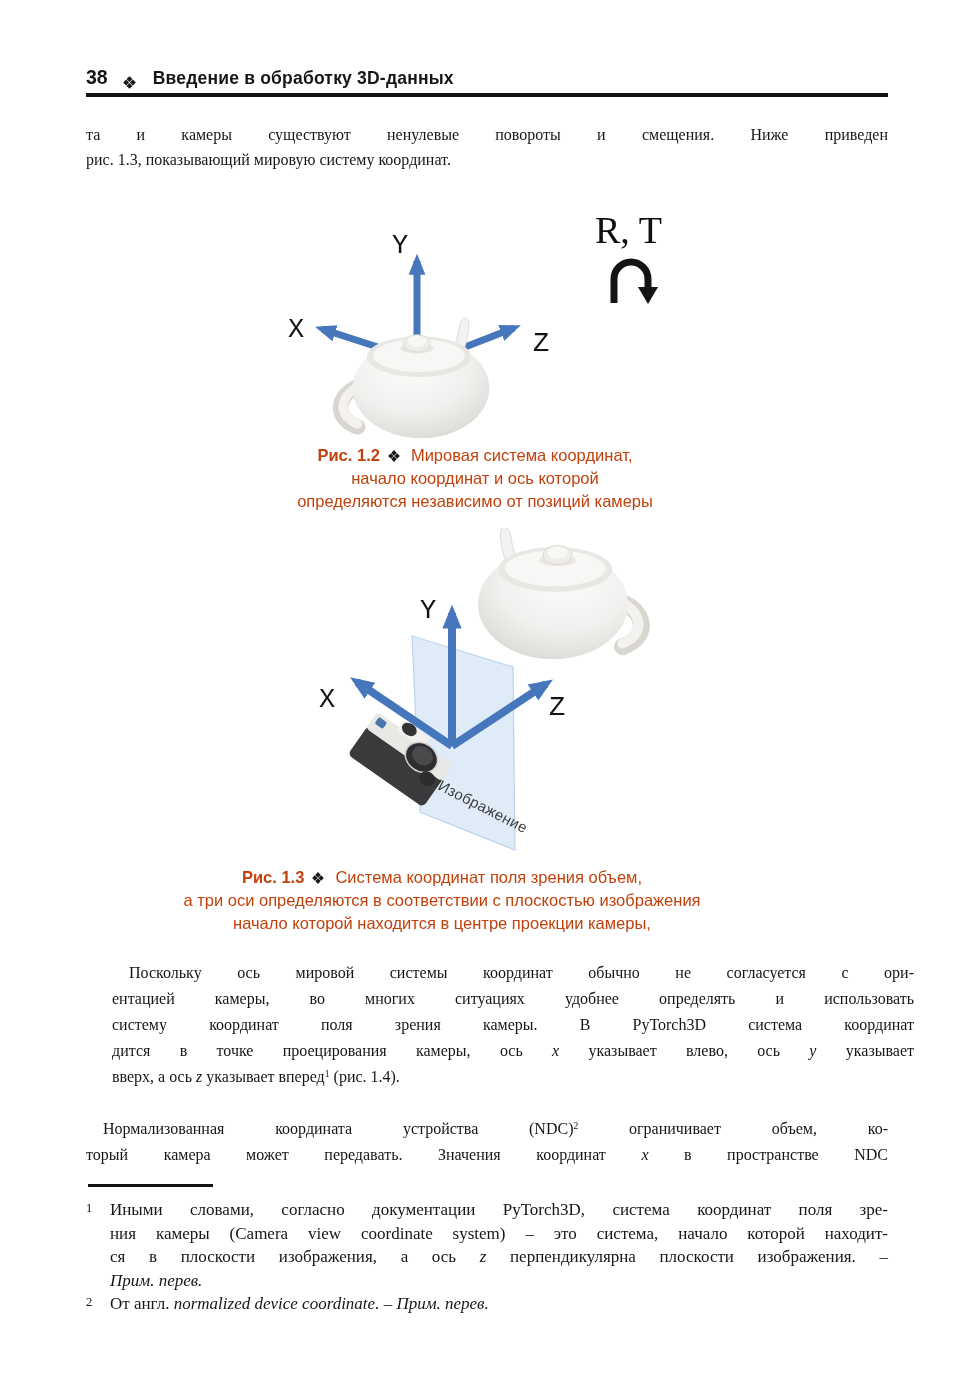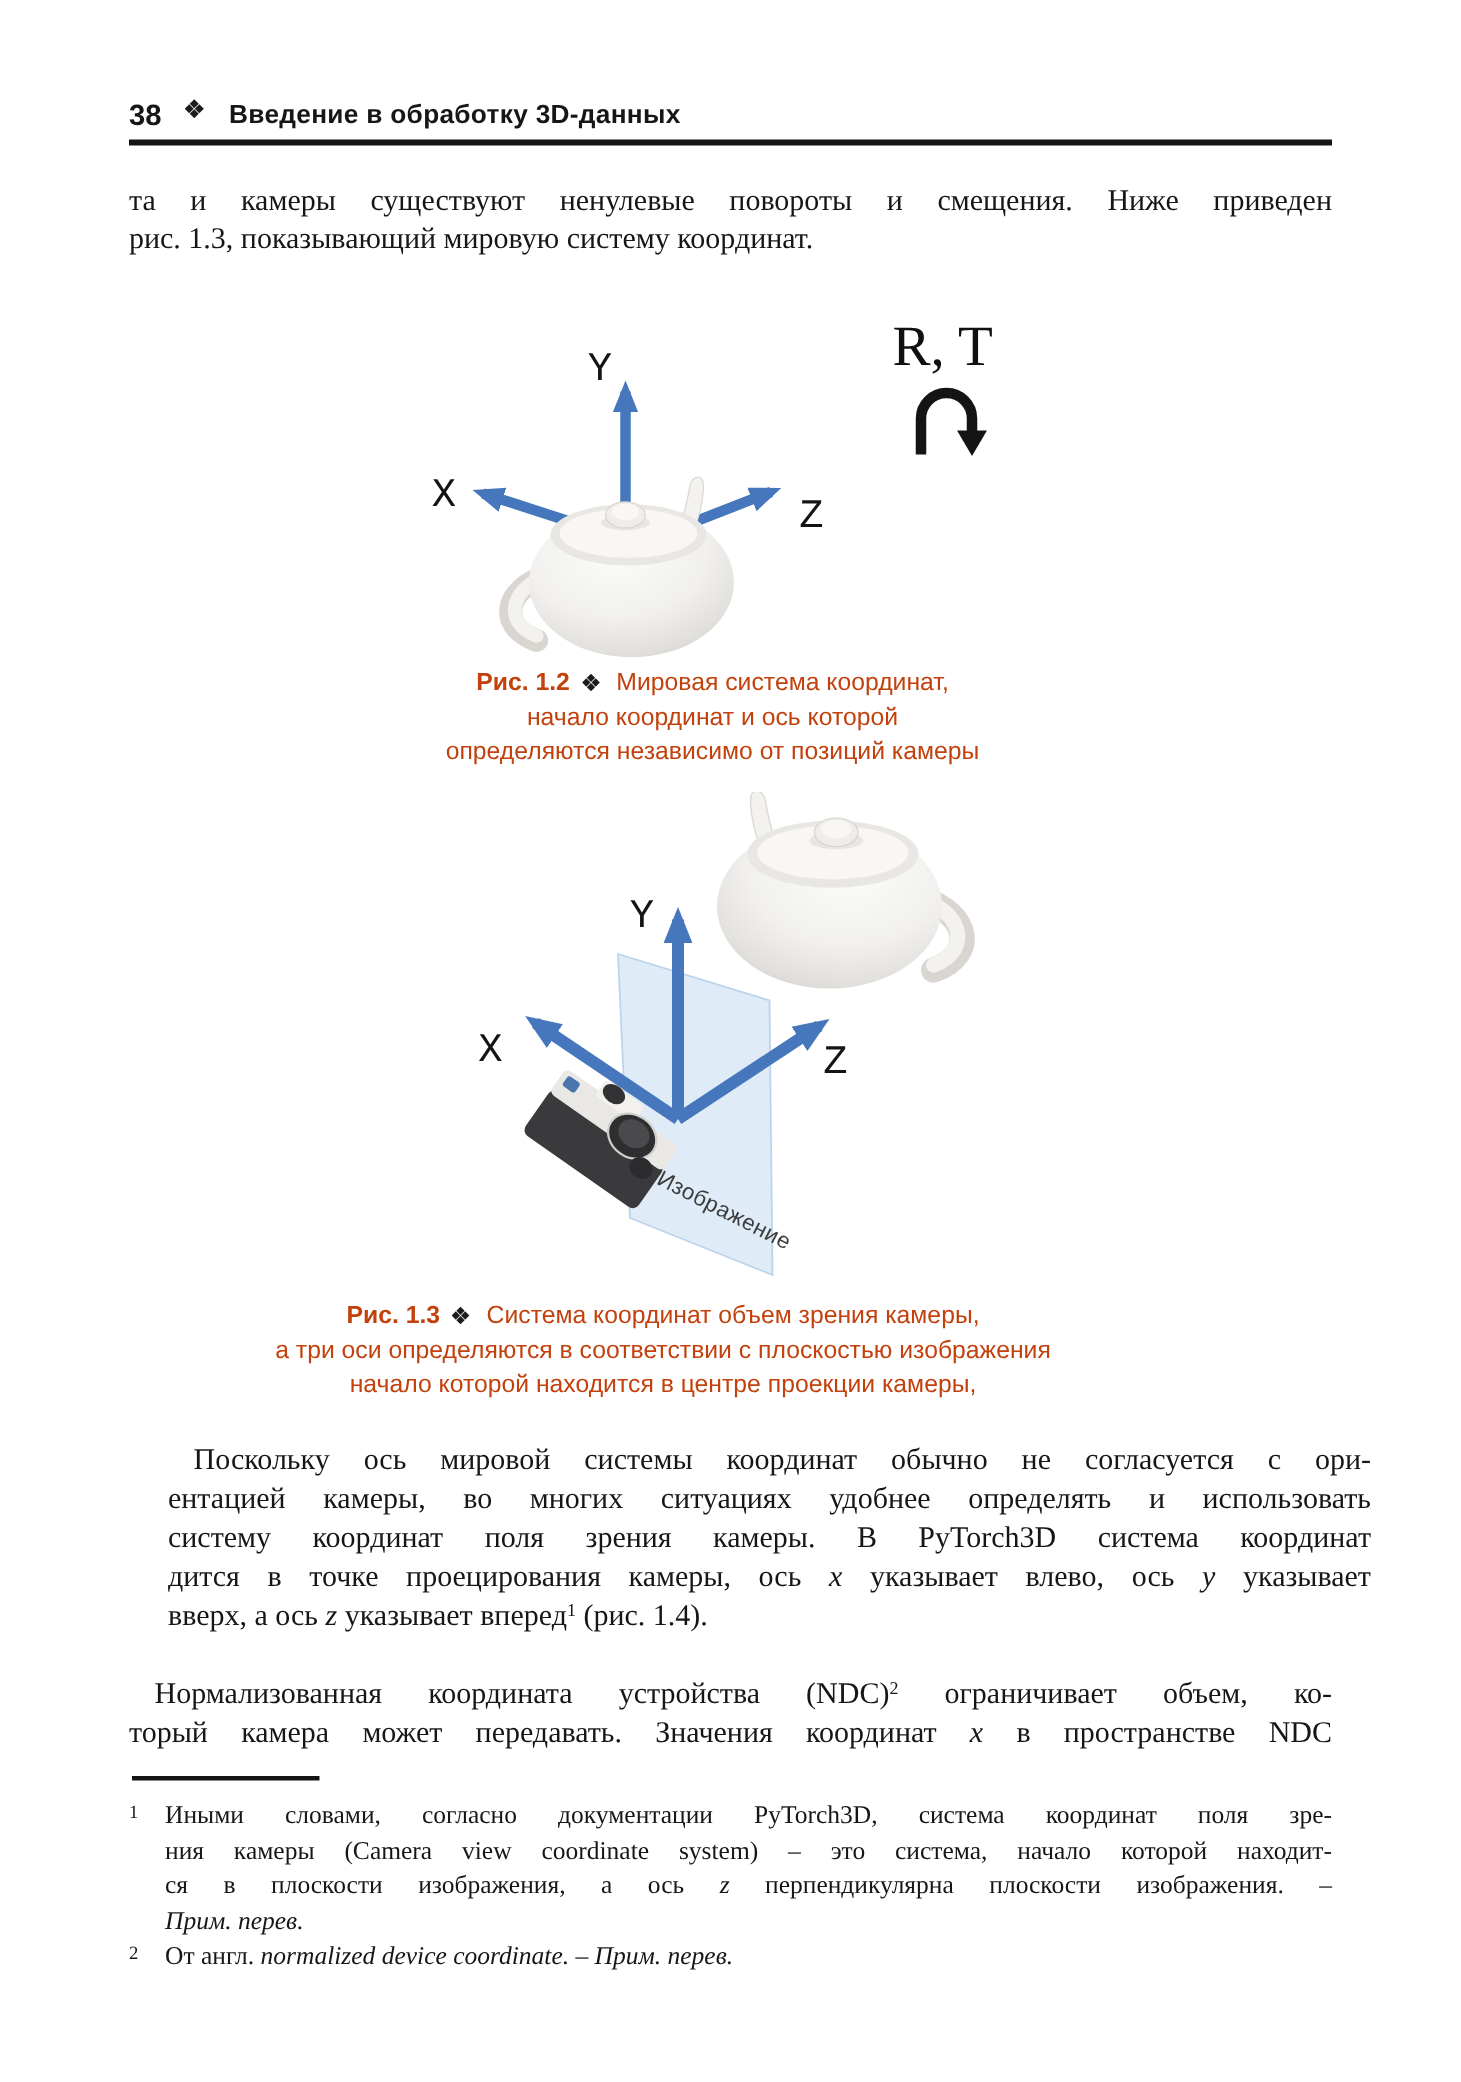--- a/index.html
+++ b/index.html
@@ -1,32 +1,32 @@
 <!DOCTYPE html>
 <html><head>
 <meta charset="utf-8">
 <style>
   html,body{margin:0;padding:0;background:#e8e8e8;}
   .page{position:relative;width:974px;height:1388px;background:#ffffff;color:#161616;
         font-family:"Liberation Serif", serif;overflow:hidden;margin:0 auto;}
 
   
-  .page-header{position:absolute;left:86px;top:66px;width:802px;display:flex;align-items:flex-start;
+  .page-header{position:absolute;left:86px;top:66px;width:802px;display:flex;align-items:flex-end;
                font-family:"Liberation Sans", sans-serif;}
   .page-num{font-size:19.5px;font-weight:700;}
   .head-title{font-size:17.5px;font-weight:600;letter-spacing:.2px;}
   .head-rule{position:absolute;left:86px;top:93px;width:802px;height:3.5px;background:#141414;}
 
   
   .fleuron{width:12px;height:12px;display:inline-block;vertical-align:-1px;}
   .page-header .fleuron{width:13px;height:13px;margin:0 17px 0 15px;}
   .cap .fleuron{margin:0 11px 0 8px;}
 
   
-  .para{position:absolute;left:86px;width:802px;font-size:20px;line-height:26px;}
+  .para{position:absolute;left:86px;width:802px;font-size:16px;line-height:26px;}
   .intro{top:122px;line-height:25px;}
   .body-p1{top:960px;margin-left:26px;}
   .body-p2{top:1116px;}
   .jline{text-align:justify;text-align-last:justify;}
   .jline.last{text-align-last:left;}
   .ind{text-indent:17px;}
   .it{font-style:italic;}
   sup.s{font-size:0.6em;line-height:0;vertical-align:baseline;position:relative;top:-0.5em;}
 
   
@@ -174,21 +174,21 @@
 
   <div class="cap cap13">
     <div>
       <b>Рис. 1.3</b><svg class="fleuron" viewBox="0 0 20 20">
           <g fill="#1c1c1c">
             <path d="M10 0.2 L14.6 4.8 10 9.4 5.4 4.8 Z"></path>
             <path d="M0.2 10 L4.8 5.4 9.4 10 4.8 14.6 Z"></path>
             <path d="M10.6 10 L15.2 5.4 19.8 10 15.2 14.6 Z"></path>
             <path d="M10 10.6 L14.6 15.2 10 19.8 5.4 15.2 Z"></path>
           </g>
-        </svg><span>Система координат объем зрения камеры,</span>
+        </svg><span>Система координат поля зрения объем,</span>
     </div>
     <div>а три оси определяются в соответствии с плоскостью изображения</div>
     <div>начало которой находится в центре проекции камеры,</div>
   </div>
 
   <div class="para body-p1">
     <div class="jline ind"><span>Поскольку ось мировой системы координат обычно не согласуется с ори-</span></div>
     <div class="jline"><span>ентацией камеры, во многих ситуациях удобнее определять и использовать</span></div>
     <div class="jline"><span>систему координат поля зрения камеры. В PyTorch3D система координат</span></div>
     <div class="jline"><span>дится в точке проецирования камеры, ось </span><span class="it">x</span><span> указывает влево, ось </span><span class="it">y</span><span> указывает</span></div>

